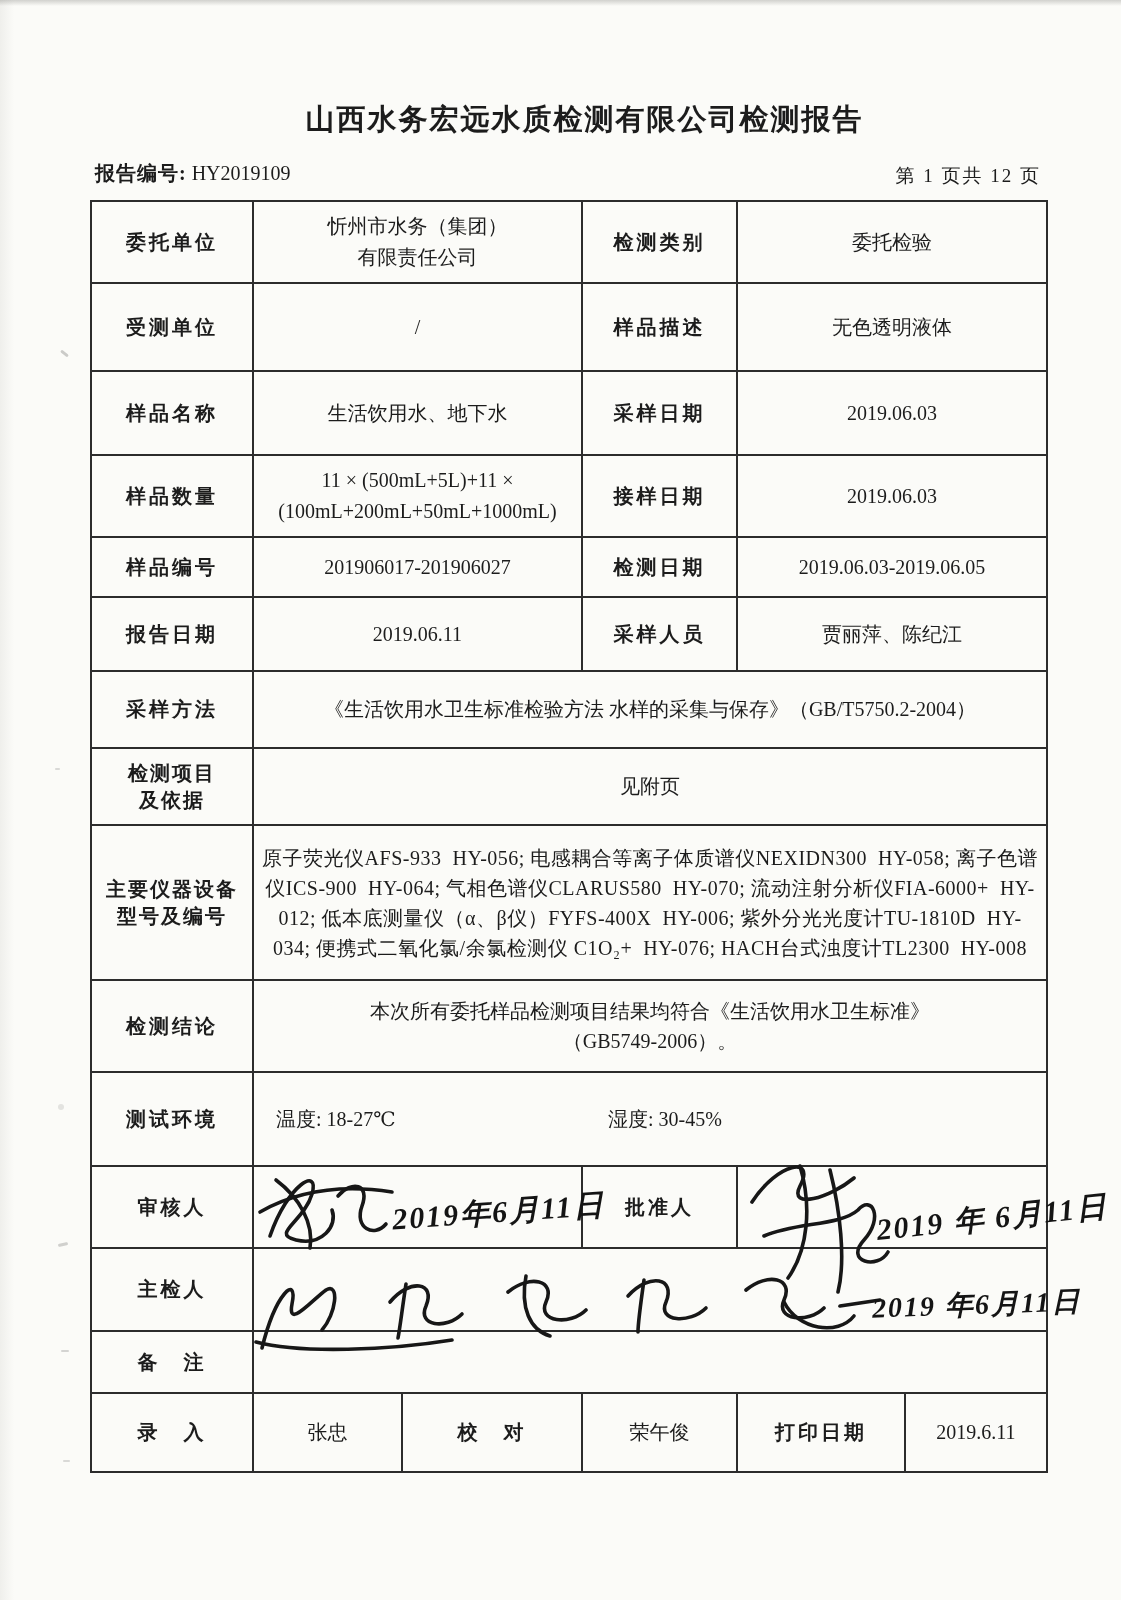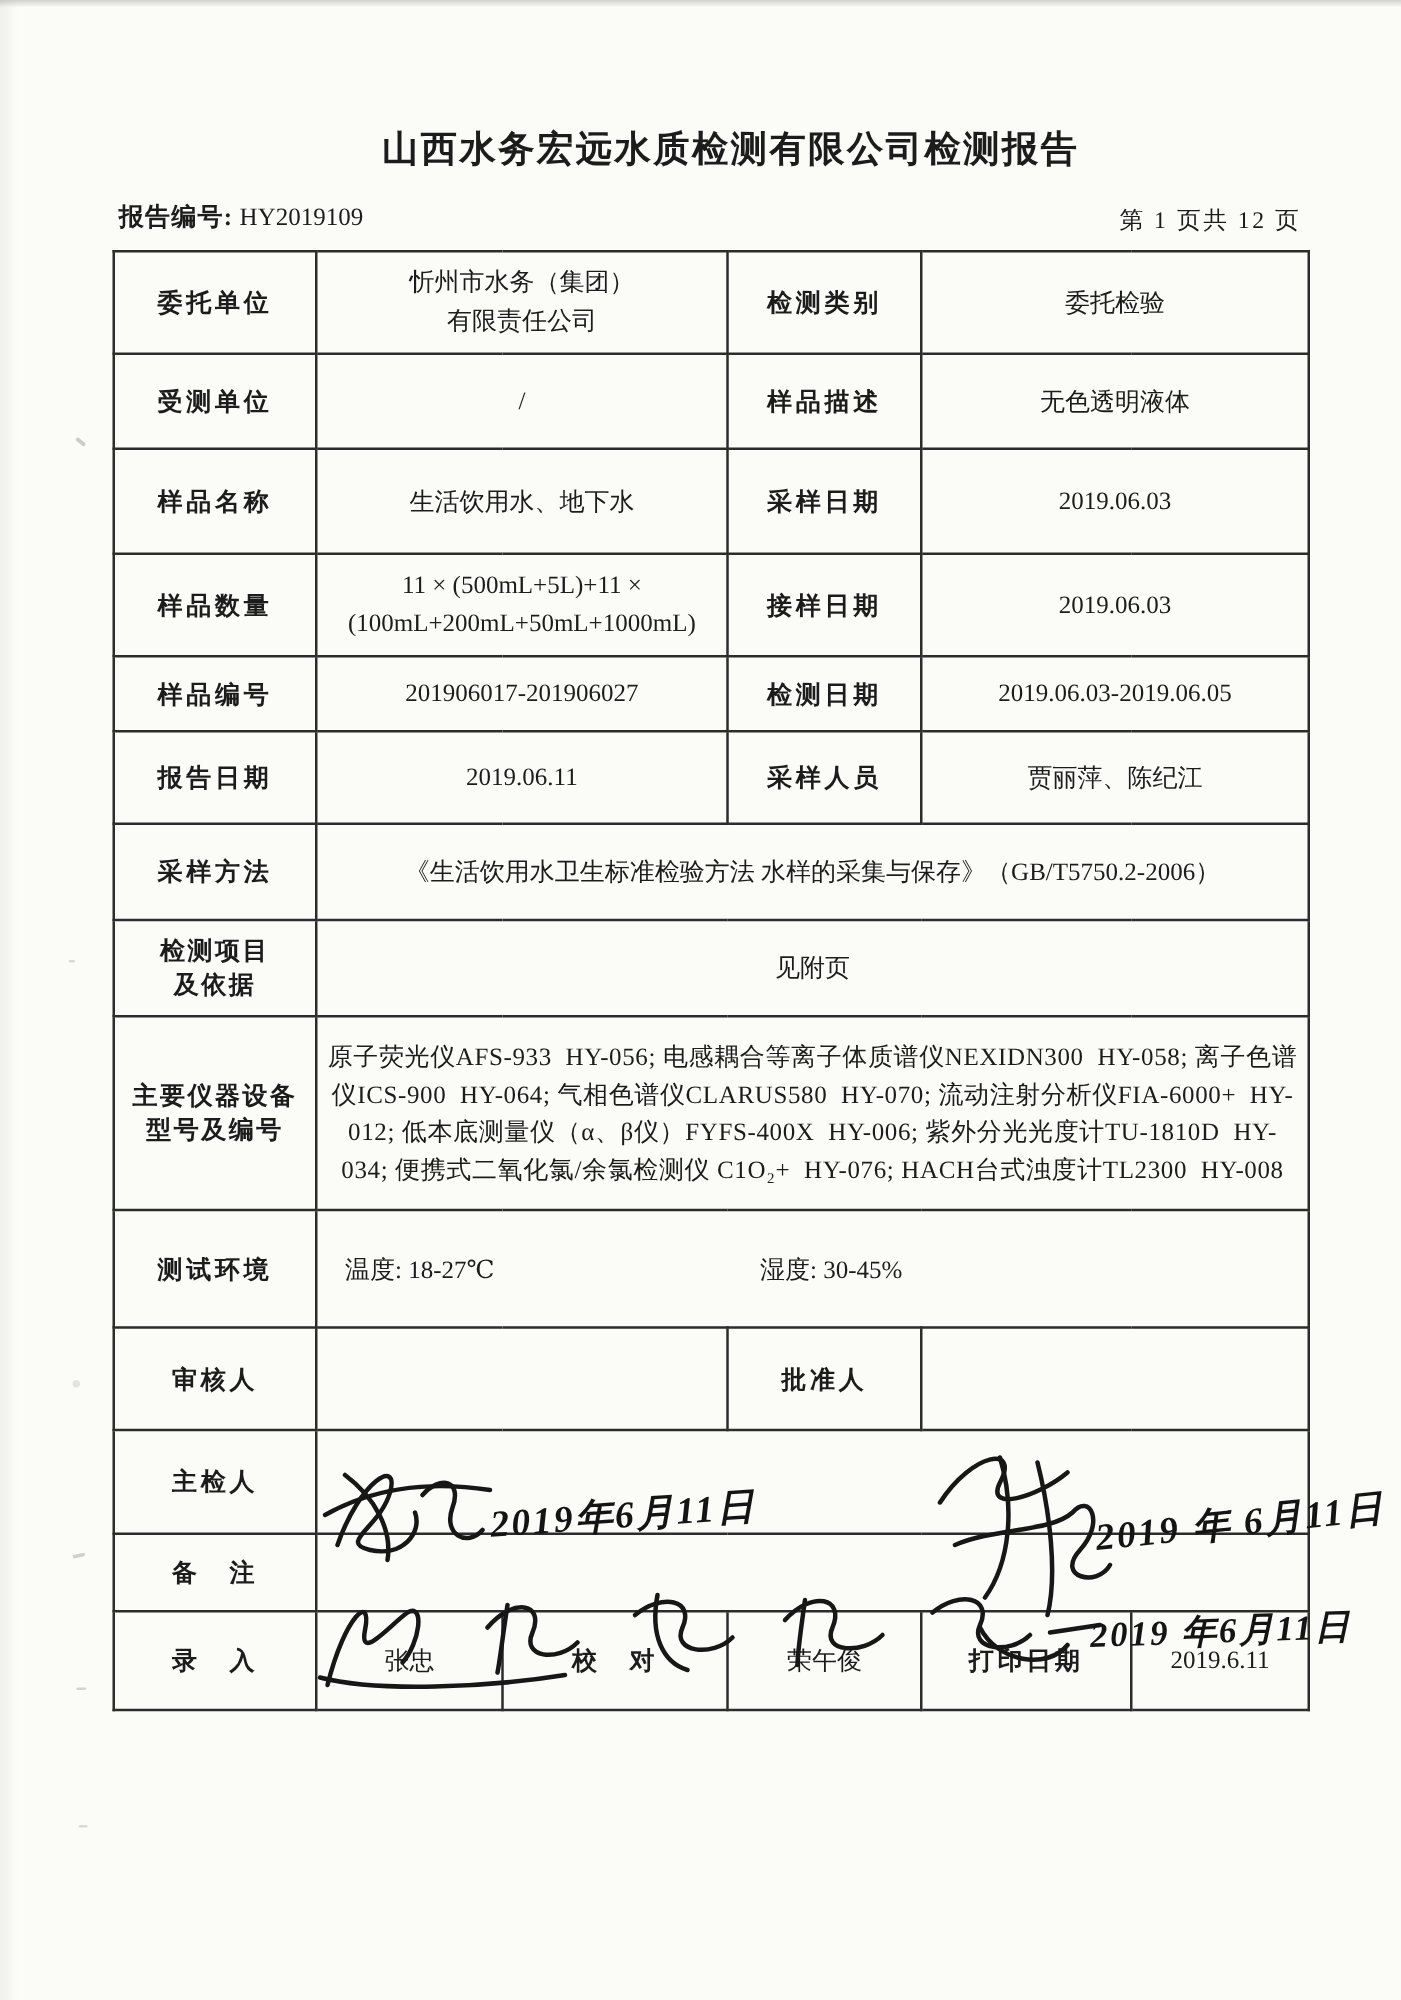--- a/index.html
+++ b/index.html
@@ -84,21 +84,21 @@
   <tbody>
       <tr style="height:82px">
     <td class="lbl">委托单位</td>
     <td colspan="2" class="two-line">
       <span>忻州市水务（集团）</span>
       <span>有限责任公司</span>
     </td>
     <td class="lbl">检测类别</td>
     <td colspan="2">委托检验</td>
   </tr>
-  <tr style="height:76px">
+  <tr style="height:88px">
     <td class="lbl">受测单位</td>
     <td colspan="2">/</td>
     <td class="lbl">样品描述</td>
     <td colspan="2">无色透明液体</td>
   </tr>
   <tr style="height:84px">
     <td class="lbl">样品名称</td>
     <td colspan="2">生活饮用水、地下水</td>
     <td class="lbl">采样日期</td>
     <td colspan="2">2019.06.03</td>
@@ -119,35 +119,42 @@
     <td colspan="2">2019.06.03-2019.06.05</td>
   </tr>
   <tr style="height:74px">
     <td class="lbl">报告日期</td>
     <td colspan="2">2019.06.11</td>
     <td class="lbl">采样人员</td>
     <td colspan="2">贾丽萍、陈纪江</td>
   </tr>
   <tr style="height:77px">
     <td class="lbl">采样方法</td>
-    <td colspan="5">《生活饮用水卫生标准检验方法 水样的采集与保存》（GB/T5750.2-2006）</td>
+    <td colspan="5">《生活饮用水卫生标准检验方法 水样的采集与保存》（GB/T5750.2-2004）</td>
   </tr>
   <tr style="height:77px">
     <td class="lbl">
       <span class="l2">检测项目</span>
       <span class="l2">及依据</span>
     </td>
     <td colspan="5">见附页</td>
   </tr>
   <tr style="height:155px">
     <td class="lbl">
       <span class="l2">主要仪器设备</span>
       <span class="l2">型号及编号</span>
     </td>
     <td colspan="5" class="instr">原子荧光仪AFS-933  HY-056; 电感耦合等离子体质谱仪NEXIDN300  HY-058; 离子色谱仪ICS-900  HY-064; 气相色谱仪CLARUS580  HY-070; 流动注射分析仪FIA-6000+  HY-012; 低本底测量仪（α、β仪）FYFS-400X  HY-006; 紫外分光光度计TU-1810D  HY-034; 便携式二氧化氯/余氯检测仪 C1O₂+  HY-076; HACH台式浊度计TL2300  HY-008</td>
+  </tr>
+  <tr style="height:92px">
+    <td class="lbl">检测结论</td>
+    <td colspan="5" class="concl">
+      <span>本次所有委托样品检测项目结果均符合《生活饮用水卫生标准》</span>
+      <span>（GB5749-2006）。</span>
+    </td>
   </tr>
   <tr style="height:94px">
     <td class="lbl">测试环境</td>
     <td colspan="5">
       <div class="env-wrap">
         <span class="env-temp">温度: 18-27℃</span>
         <span class="env-hum">湿度: 30-45%</span>
       </div>
     </td>
   </tr>

